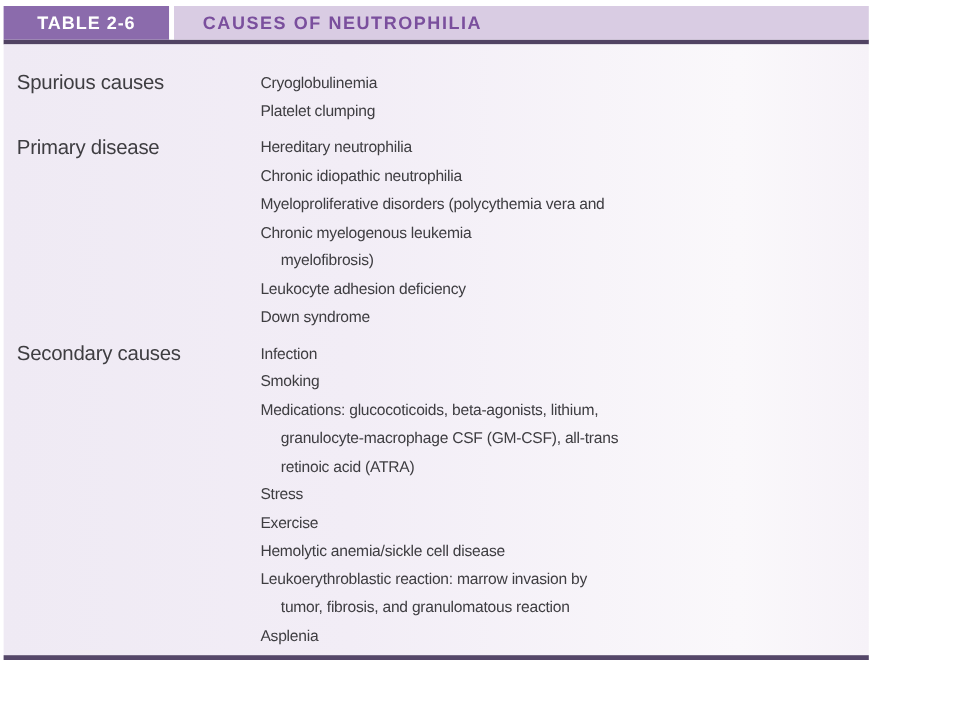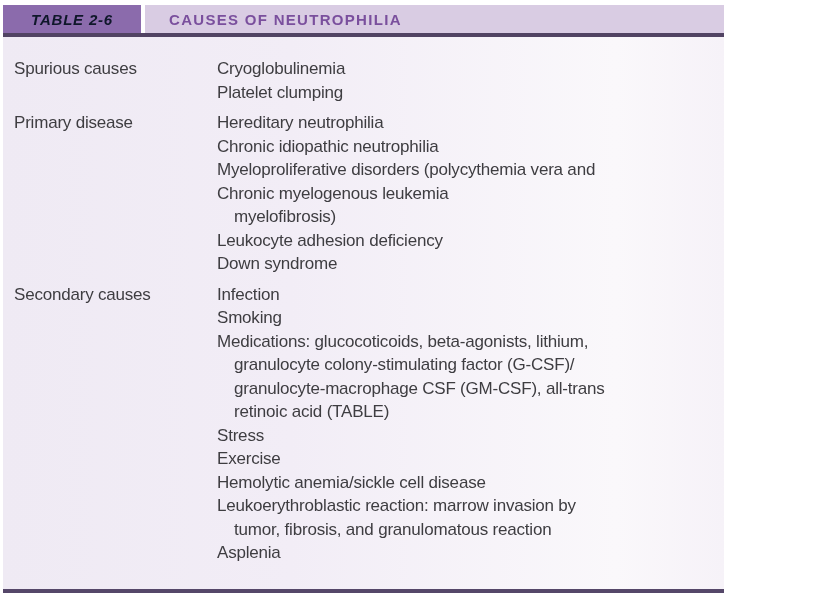--- a/index.html
+++ b/index.html
@@ -21,29 +21,28 @@
     top: 5px;
     width: 721px;
   }
   .table-header {
     display: flex;
     height: 28px;
   }
   .table-label-box {
     width: 138px;
     background: #8b6bac;
-    color: #0f172a;
+    color: #ffffff;
     font-size: 15px;
     font-weight: bold;
     letter-spacing: 0.8px;
     display: flex;
     align-items: center;
     justify-content: center;
     flex: none;
-    font-style: italic;
   }
   .header-gap {
     width: 4px;
     background: #ffffff;
     flex: none;
   }
   .table-title-bar {
     flex: 1;
     background: #d9cce3;
     color: #7a4f9d;
@@ -53,42 +52,42 @@
     display: flex;
     align-items: center;
     padding-left: 24px;
   }
   .header-underline {
     height: 4px;
     background: #514363;
   }
   .table-body {
     background: linear-gradient(90deg, #efeaf4 0%, #f2edf6 40%, #faf8fb 85%, #f6f2f8 100%);
-    padding: 20px 10px 24px 11px;
+    padding: 20px 10px 5px 11px;
   }
   .row {
     display: flex;
   }
   .row + .row {
     margin-top: 7px;
   }
   .cat {
     width: 203px;
     flex: none;
     font-size: 17px;
     line-height: 23.5px;
     color: #3e3d41;
     letter-spacing: -0.2px;
   }
   .items {
     flex: 1;
     min-width: 0;
   }
   .line {
-    font-size: 17px;
+    font-size: 13px;
     line-height: 23.5px;
     height: 23.5px;
     color: #3e3d41;
     letter-spacing: -0.2px;
     white-space: nowrap;
   }
   .line.indent {
     padding-left: 17px;
   }
   .bottom-border {
@@ -126,23 +125,22 @@
             <div class="line">Leukocyte adhesion deficiency</div>
             <div class="line">Down syndrome</div>
           </div>
         </div>
         <div class="row">
           <div class="cat">Secondary causes</div>
           <div class="items">
             <div class="line">Infection</div>
             <div class="line">Smoking</div>
             <div class="line">Medications: glucocoticoids, beta-agonists, lithium,</div>
-            <div class="line indent">granulocyte colony-stimulating factor (G-CSF)/</div>
             <div class="line indent">granulocyte-macrophage CSF (GM-CSF), all-trans</div>
-            <div class="line indent">retinoic acid (TABLE)</div>
+            <div class="line indent">retinoic acid (ATRA)</div>
             <div class="line">Stress</div>
             <div class="line">Exercise</div>
             <div class="line">Hemolytic anemia/sickle cell disease</div>
             <div class="line">Leukoerythroblastic reaction: marrow invasion by</div>
             <div class="line indent">tumor, fibrosis, and granulomatous reaction</div>
             <div class="line">Asplenia</div>
           </div>
         </div>
       </div>
     <div class="bottom-border"></div>

